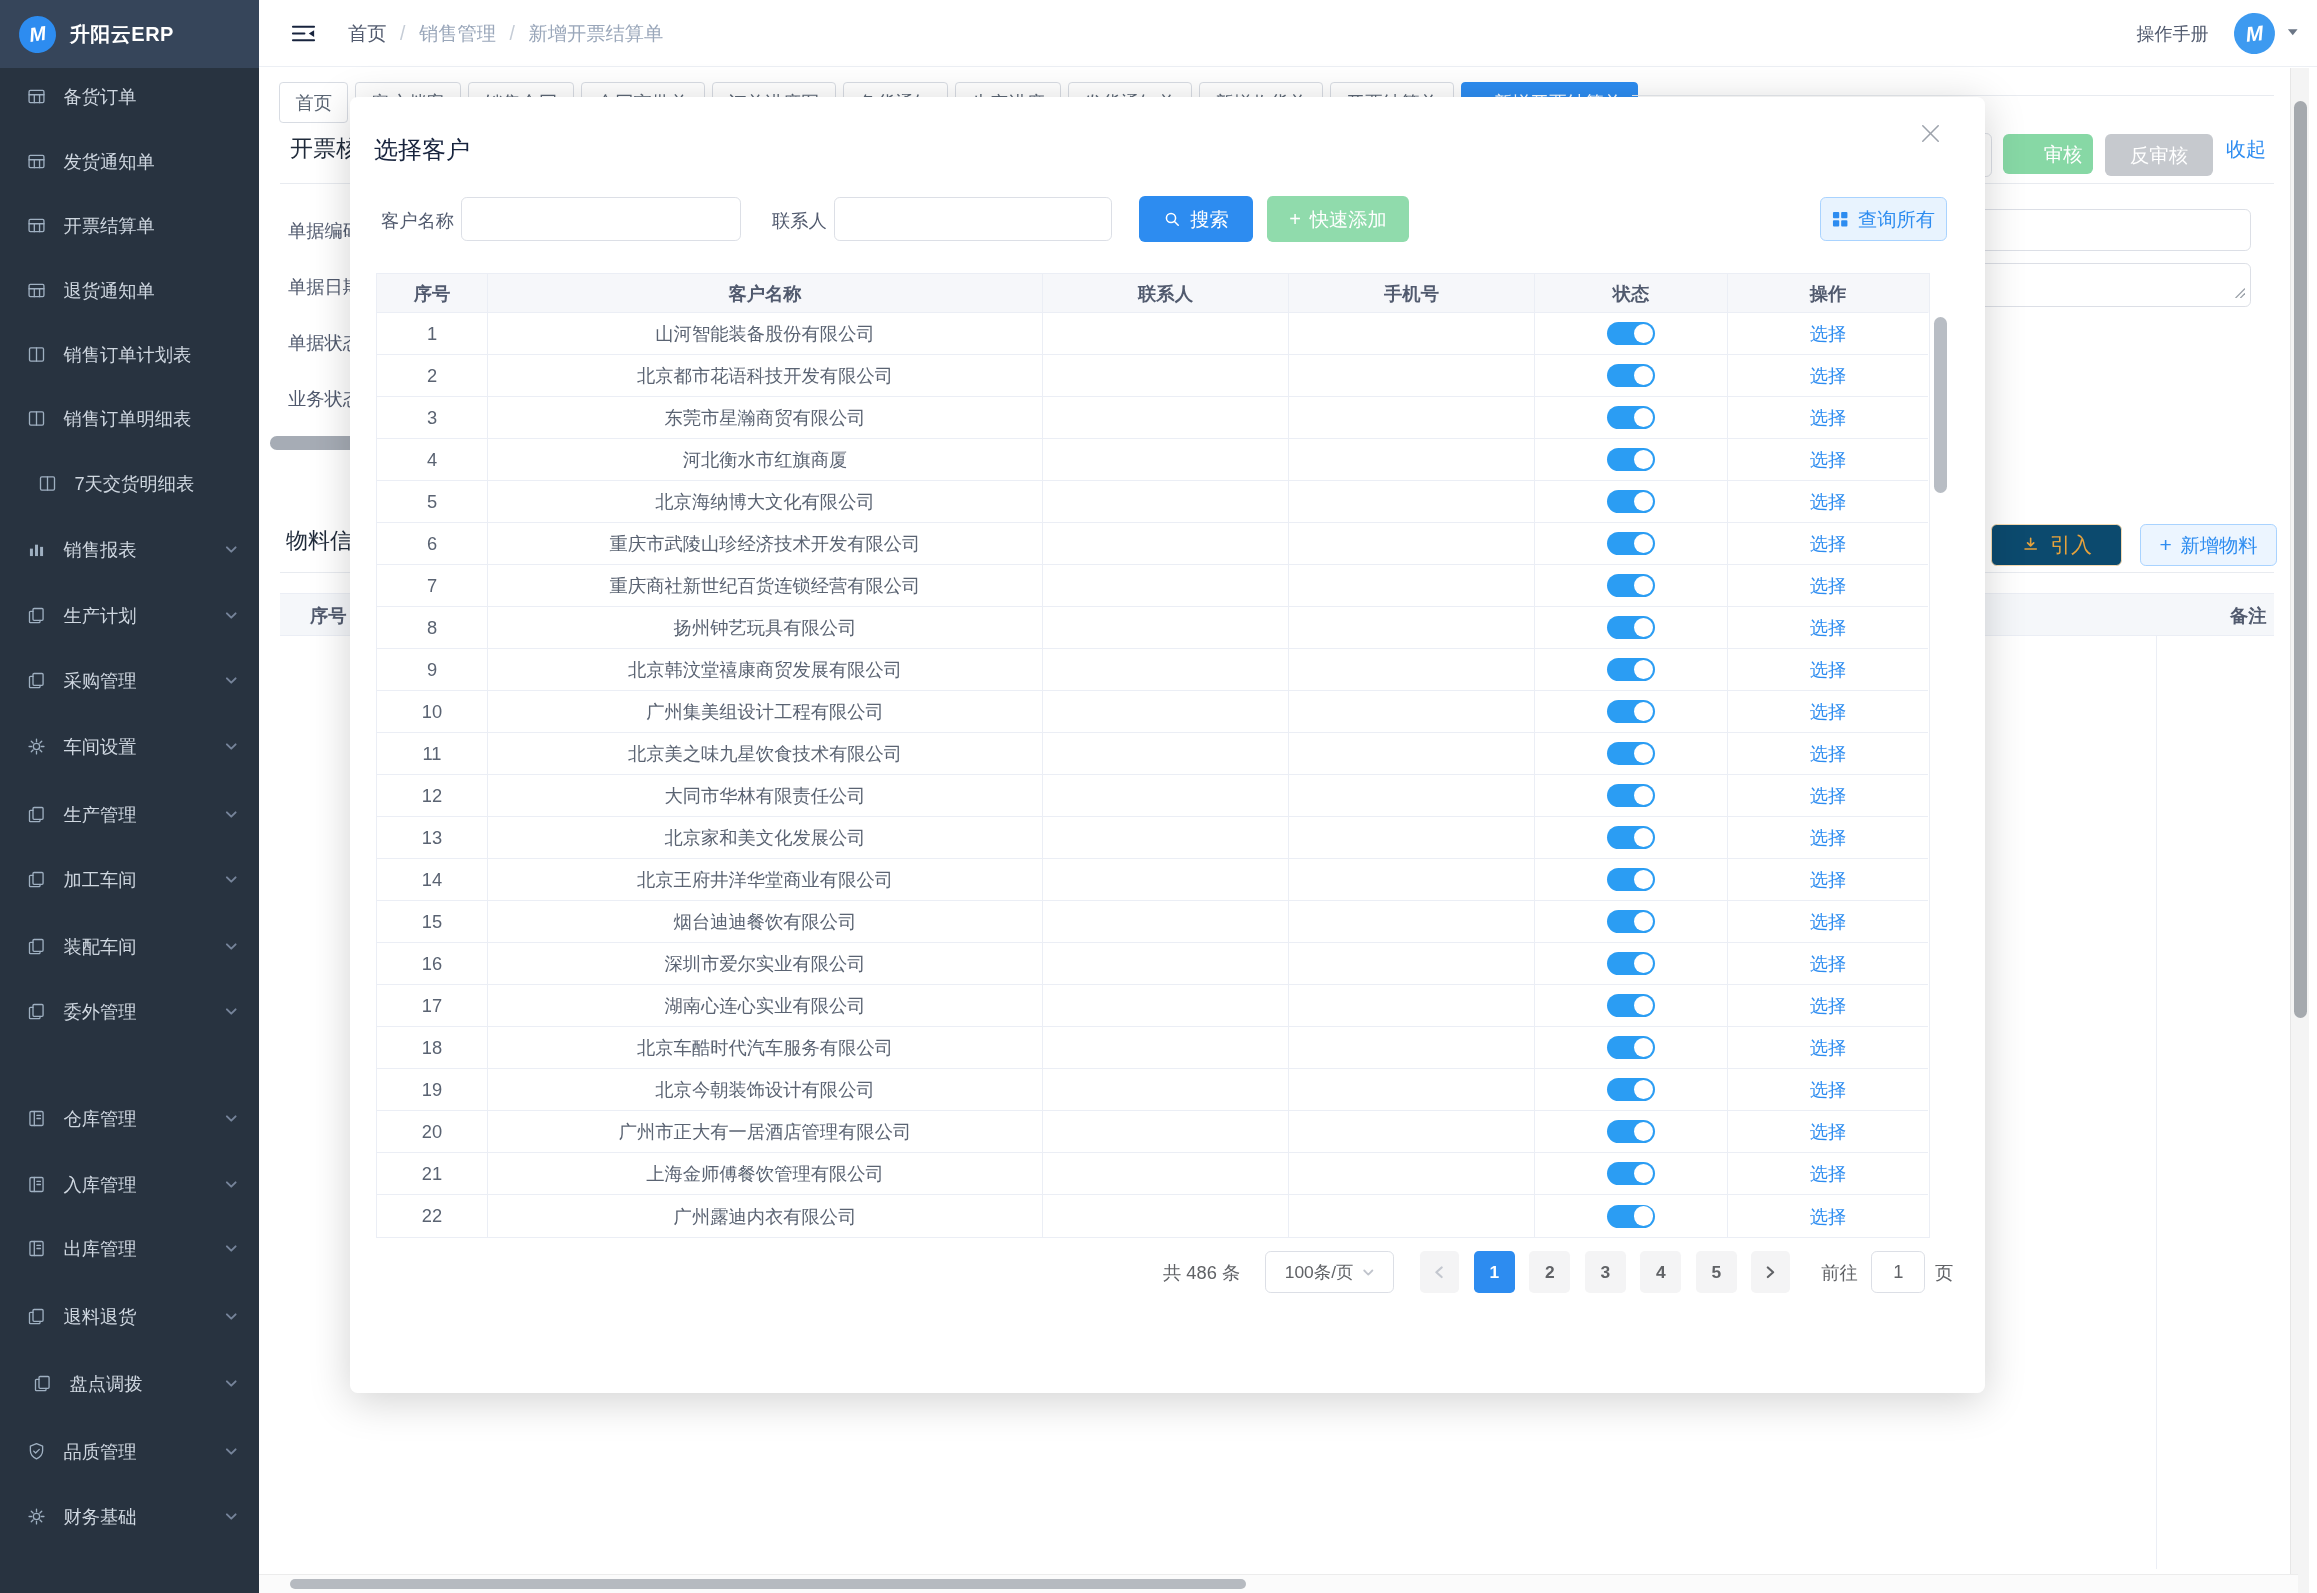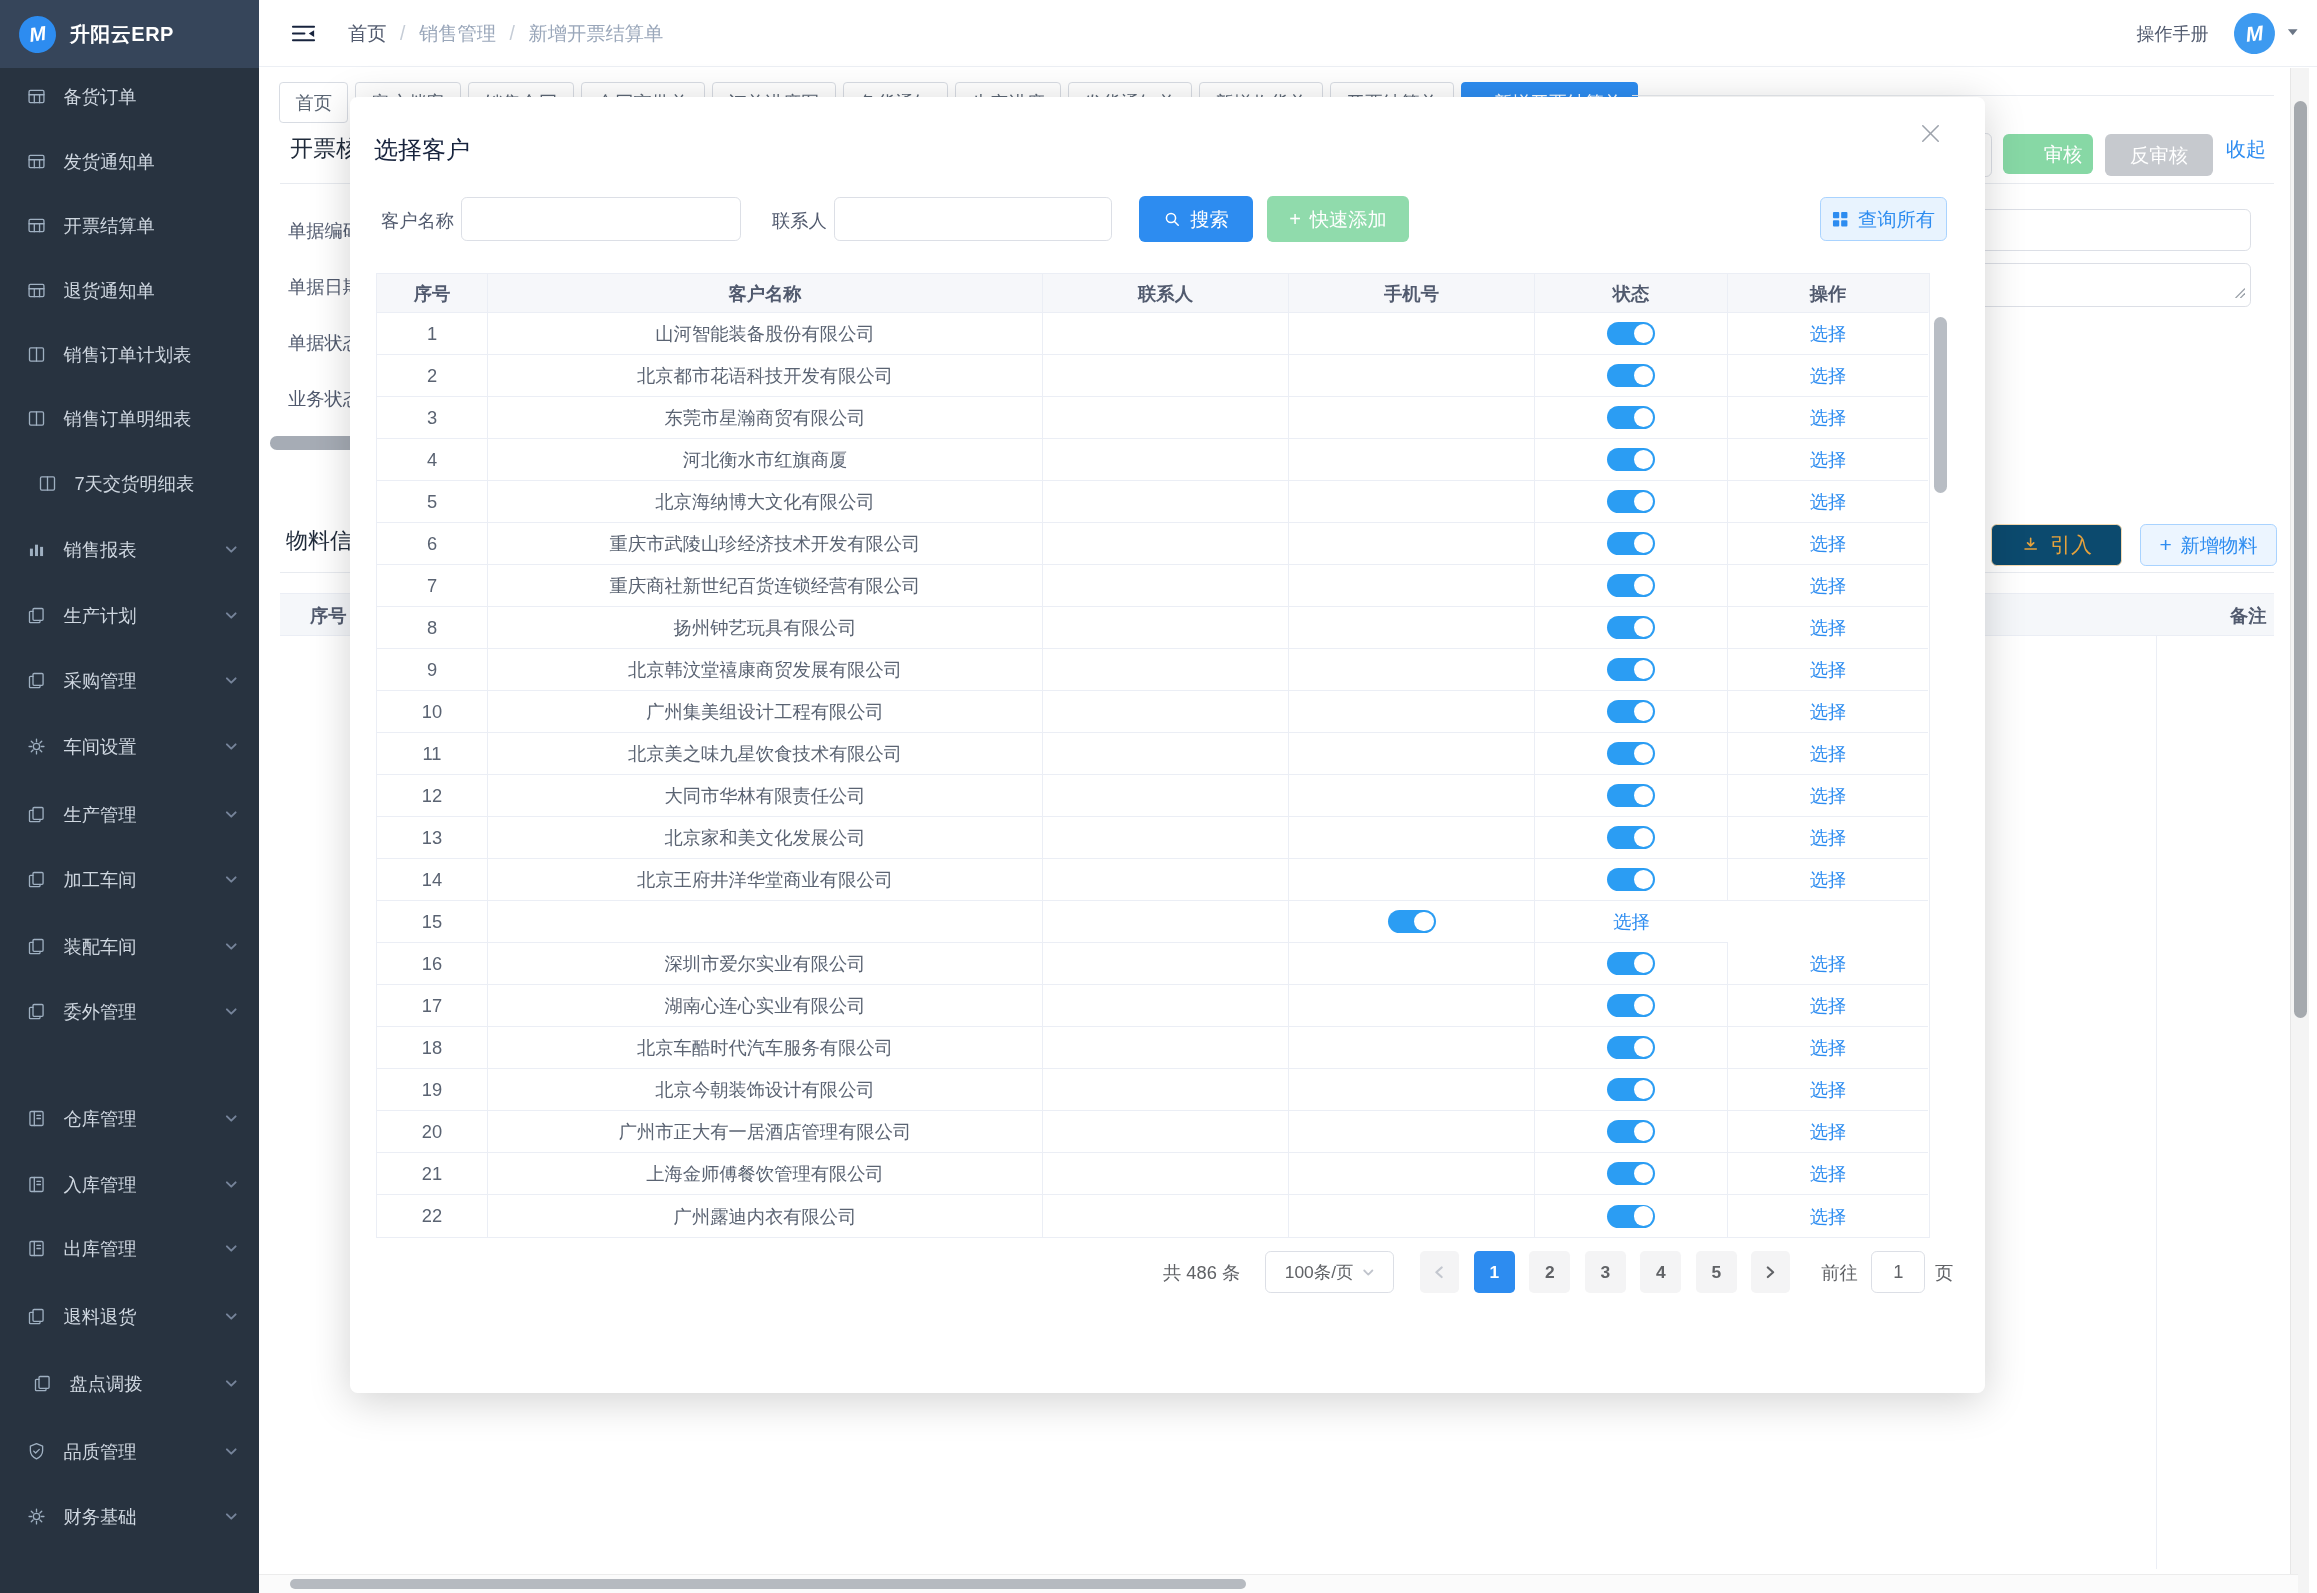--- a/index.html
+++ b/index.html
@@ -647,20 +647,21 @@
             <div></div>
             <div>
               <span class="toggle"></span>
             </div>
             <div>
               <span class="sel-link">选择</span>
             </div>
           </div>
           <div class="trow">
             <div>15</div>
+            <div>烟台迪迪餐饮有限公司</div>
             <div></div>
             <div></div>
             <div>
               <span class="toggle"></span>
             </div>
             <div>
               <span class="sel-link">选择</span>
             </div>
           </div>
           <div class="trow">

